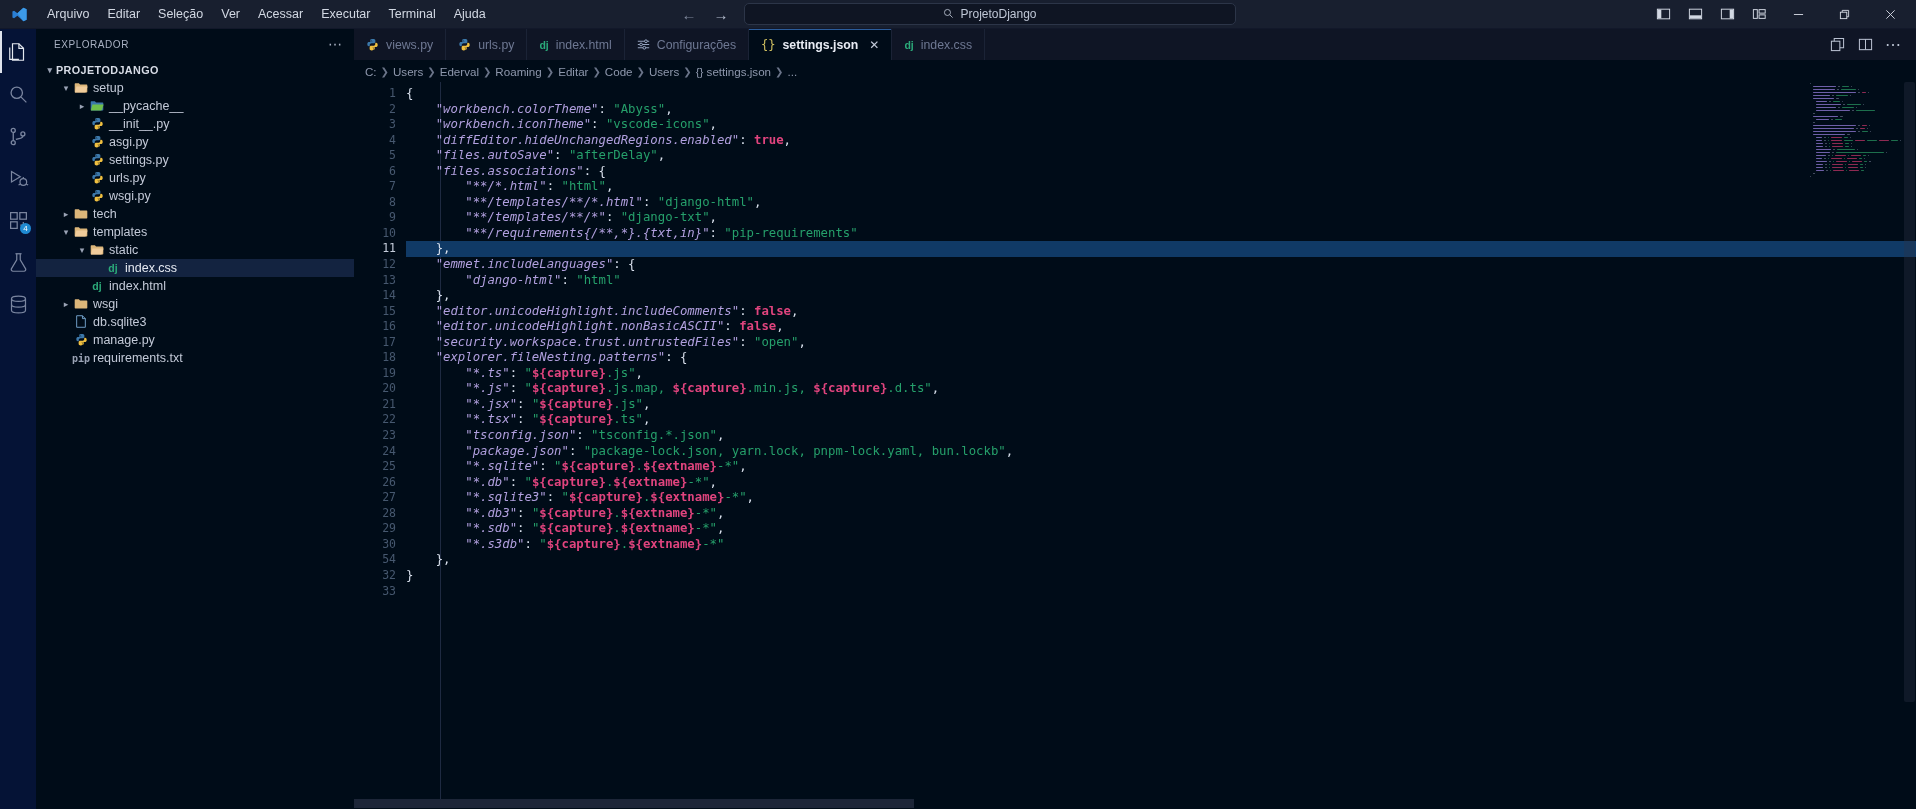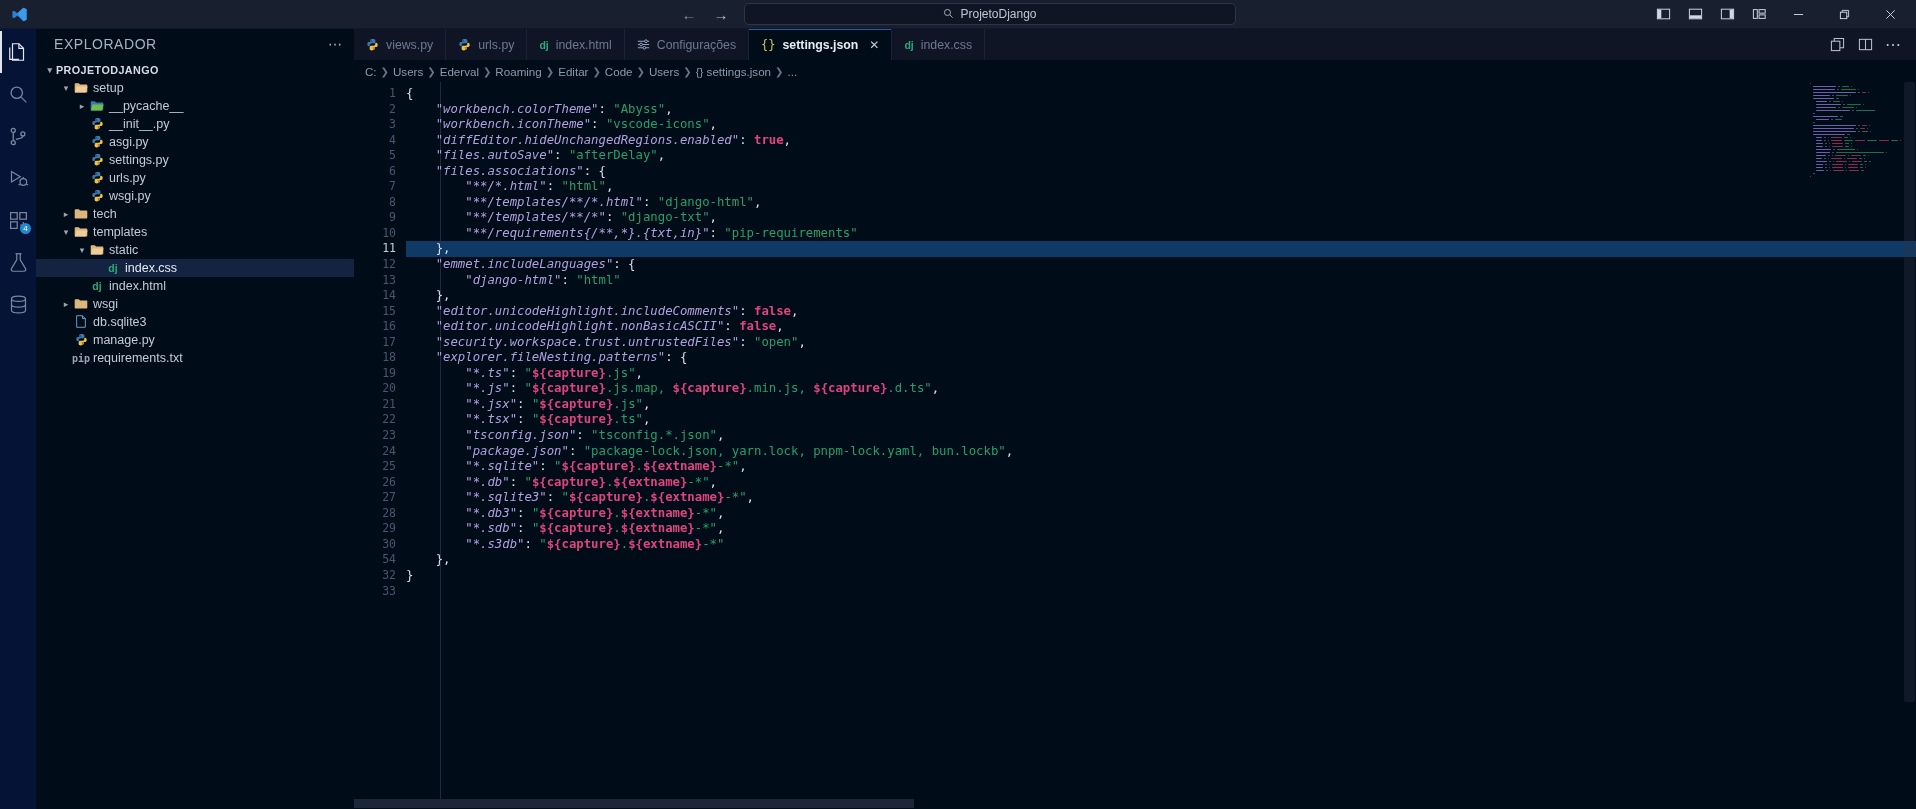--- a/index.html
+++ b/index.html
@@ -72,21 +72,21 @@
     min-width: 11px; height: 11px; border-radius: 6px; text-align: center;
     font-family: "Liberation Sans", sans-serif;
   }
 
   
   .sidebar { width: 318px; background: #000c18; display: flex; flex-direction: column; }
   .sidebar-header {
     height: 30px; display: flex; align-items: center; justify-content: space-between;
     padding: 0 6px 0 18px;
   }
-  .sidebar-title { font-size: 14px; letter-spacing: .55px; color: #a8b1c2; font-weight: 400; }
+  .sidebar-title { font-size: 10px; letter-spacing: .55px; color: #a8b1c2; font-weight: 400; }
   .sidebar-actions { color: #a8b1c2; font-size: 14px; padding: 0 6px; cursor: default; }
   .tree { flex: 1; overflow: hidden; padding-top: 2px; font-size: 12.5px; }
   .tree-row {
     height: 18px; display: flex; align-items: center;
     padding-right: 6px; white-space: nowrap; cursor: default;
   }
   .tree-row.selected { background: #132340; }
   .tree-row.root { font-weight: bold; font-size: 10.8px; letter-spacing: .4px; color: #d7dce6; }
   .twisty { width: 12px; text-align: center; color: #9aa3b5; font-size: 9px; flex: 0 0 12px; }
   .twisty.empty { visibility: hidden; }
@@ -169,20 +169,30 @@
 <body>
 
 <div class="titlebar">
   <div class="vscode-logo">
     <svg width="17" height="17" viewBox="0 0 24 24">
       <path d="M17.5 2.5L9 10.2 4.3 6.6 2 7.8v8.4l2.3 1.2L9 13.8l8.5 7.7L22 19.4V4.6z" fill="#2b7fd4"></path>
       <path d="M17.5 2.5L9 10.2l8.5 11.3L22 19.4V4.6z" fill="#3c9ae8"></path>
     </svg>
   </div>
 
+  <div class="menu">
+    <div class="menu-item">Arquivo</div>
+    <div class="menu-item">Editar</div>
+    <div class="menu-item">Seleção</div>
+    <div class="menu-item">Ver</div>
+    <div class="menu-item">Acessar</div>
+    <div class="menu-item">Executar</div>
+    <div class="menu-item">Terminal</div>
+    <div class="menu-item">Ajuda</div>
+  </div>
 
   <div class="titlebar-center">
     <div class="navbtn">←</div>
     <div class="navbtn active">→</div>
     <div class="quickinput">
       <span>
         <svg width="11" height="11" viewBox="0 0 16 16">
           <circle cx="6.5" cy="6.5" r="4.4" fill="none" stroke="#bfc7d6" stroke-width="1.2"></circle>
           <line x1="9.8" y1="9.8" x2="14" y2="14" stroke="#bfc7d6" stroke-width="1.2"></line>
         </svg>

